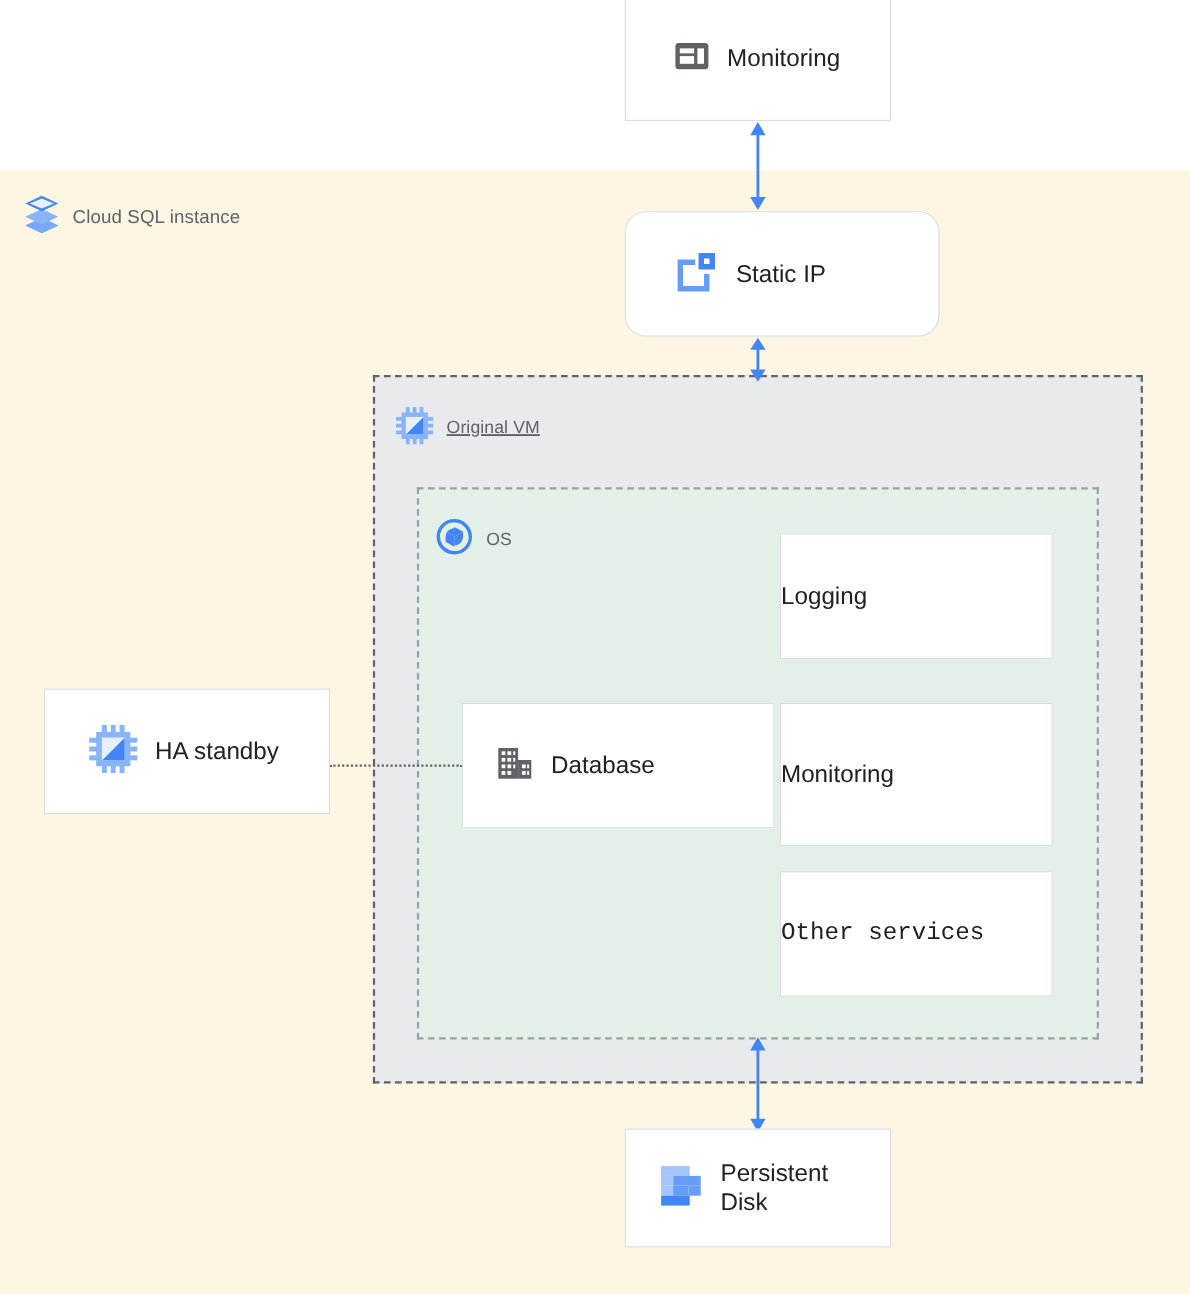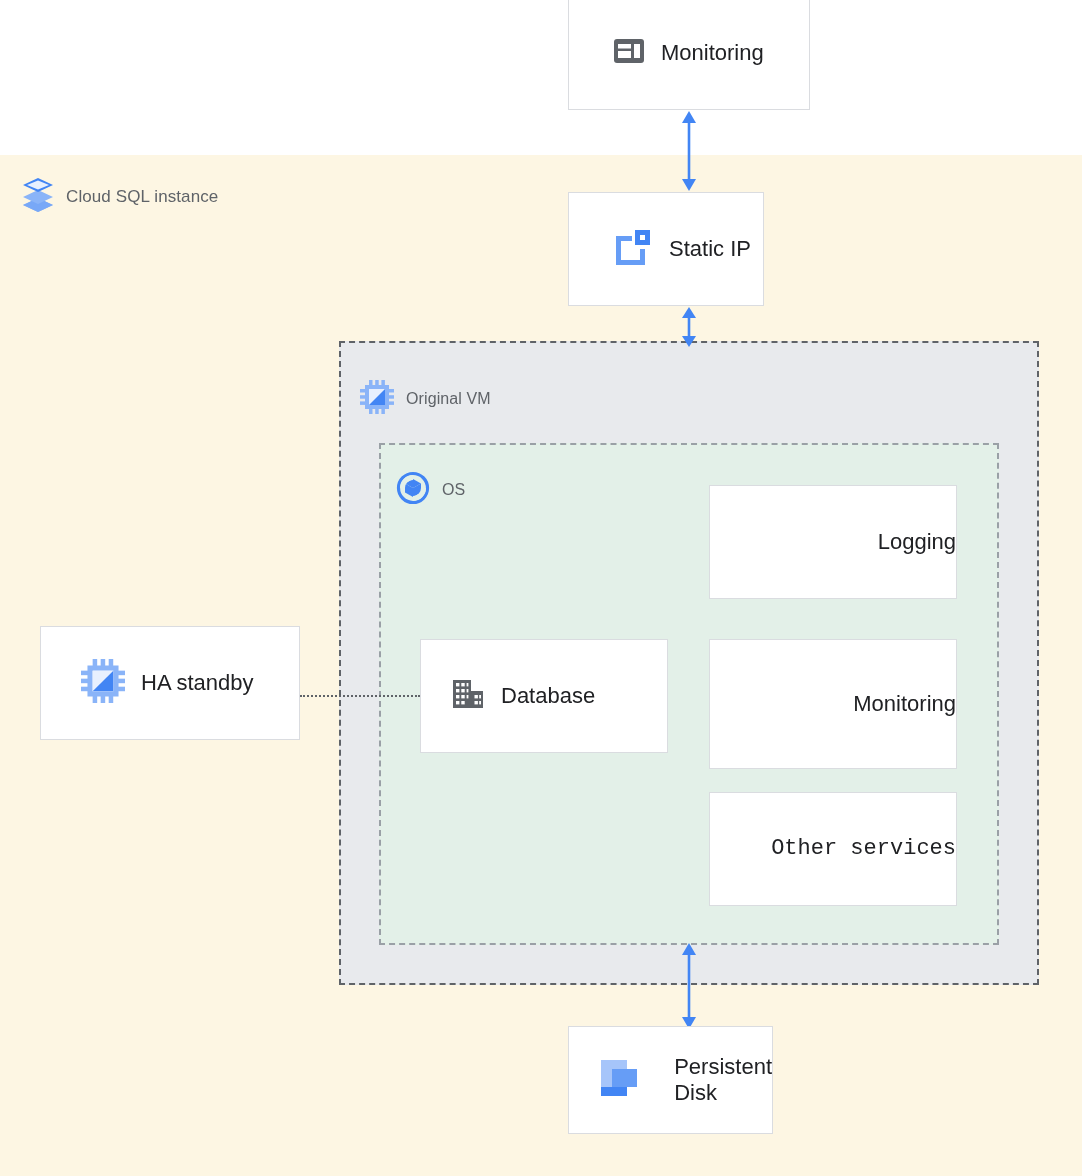--- a/index.html
+++ b/index.html
@@ -49,21 +49,21 @@
   .vm-container {
     position: absolute;
     left: 339px;
     top: 341px;
     width: 700px;
     height: 644px;
     background: #E8EAED;
     border: 2px dashed #5F6368;
     box-sizing: border-box;
   }
-  #vm-label { left: 360px; top: 380px; }
+  #vm-label { left: 360px; top: 370px; text-decoration: underline; }
   #vm-label .label-text { font-size: 16px; }
 
   
   .os-container {
     position: absolute;
     left: 379px;
     top: 443px;
     width: 620px;
     height: 502px;
     background: #E3F0E8;
@@ -77,44 +77,44 @@
   .node {
     position: absolute;
     background: #ffffff;
     border: 1px solid #DADCE0;
     box-sizing: border-box;
     display: flex;
     align-items: center;
     gap: 16px;
   }
   .node.centered {
-    justify-content: flex-end;
+    justify-content: flex-start;
   }
   .node.with-icon {
     justify-content: flex-start;
     padding-left: 44px;
   }
   .node-label {
     font-size: 22px;
     color: #202124;
     line-height: 1.25;
     white-space: pre-line;
   }
   .node.centered .node-label {
     text-align: center;
   }
 
   #node-application { left: 568px; top: -4px;  width: 242px; height: 114px; }
-  #node-staticip    { left: 568px; top: 192px; width: 196px; height: 114px; }
+  #node-staticip    { left: 568px; top: 192px; width: 286px; height: 114px; border-radius: 19px; }
   #node-hastandby   { left: 40px;  top: 626px; width: 260px; height: 114px; padding-left: 40px; }
-  #node-database    { left: 420px; top: 639px; width: 248px; height: 114px; padding-left: 30px; }
+  #node-database    { left: 420px; top: 639px; width: 284px; height: 114px; padding-left: 30px; }
   #node-logging     { left: 709px; top: 485px; width: 248px; height: 114px; }
   #node-monitoring  { left: 709px; top: 639px; width: 248px; height: 130px; }
   #node-otherserv   { left: 709px; top: 792px; width: 248px; height: 114px; font-family: Liberation Mono, monospace; }
-  #node-persistent  { left: 568px; top: 1026px; width: 205px; height: 108px; padding-left: 30px; justify-content: space-between; }
+  #node-persistent  { left: 568px; top: 1026px; width: 242px; height: 108px; padding-left: 30px; }
 
   #node-persistent .node-label { line-height: 1.2; }
 
   
   .icon {
     flex: 0 0 auto;
     display: block;
   }
 
   

